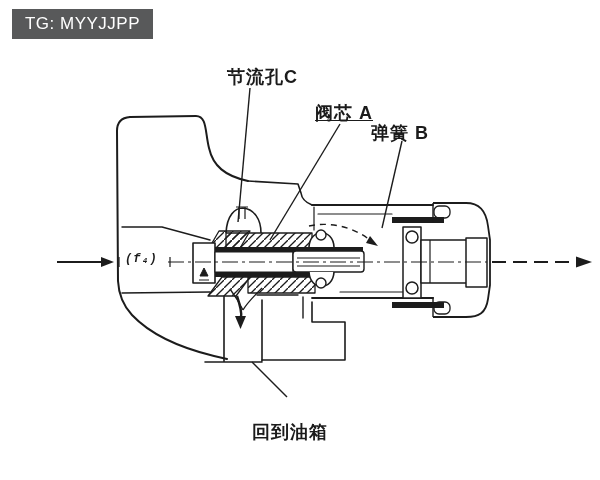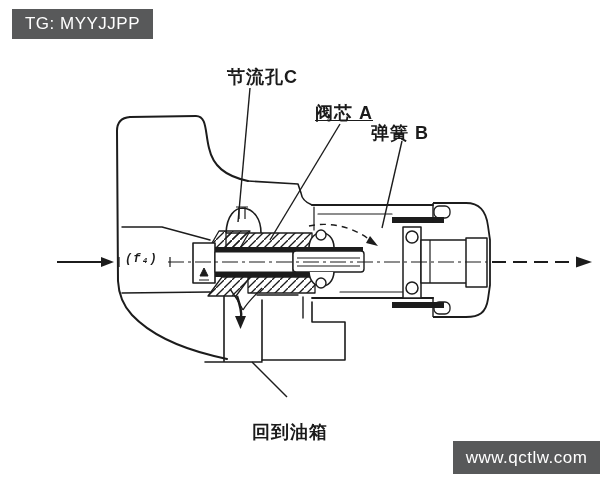--- a/index.html
+++ b/index.html
@@ -131,15 +131,14 @@
 
   <div class="label" style="left:371px;top:124px;">弹簧 B</div>
 
 
   <div class="flow-symbol" style="left:125px;top:253px;">(f₄)</div>
 
   <div class="label" style="left:252px;top:408px;margin-top:15px;">回到油箱</div>
 
   <div class="watermark wm-tl">TG: MYYJJPP</div>
 
-  <div class="watermark wm-br">www.qctlw.com</div>
 
 </div>
 
 </body></html>

